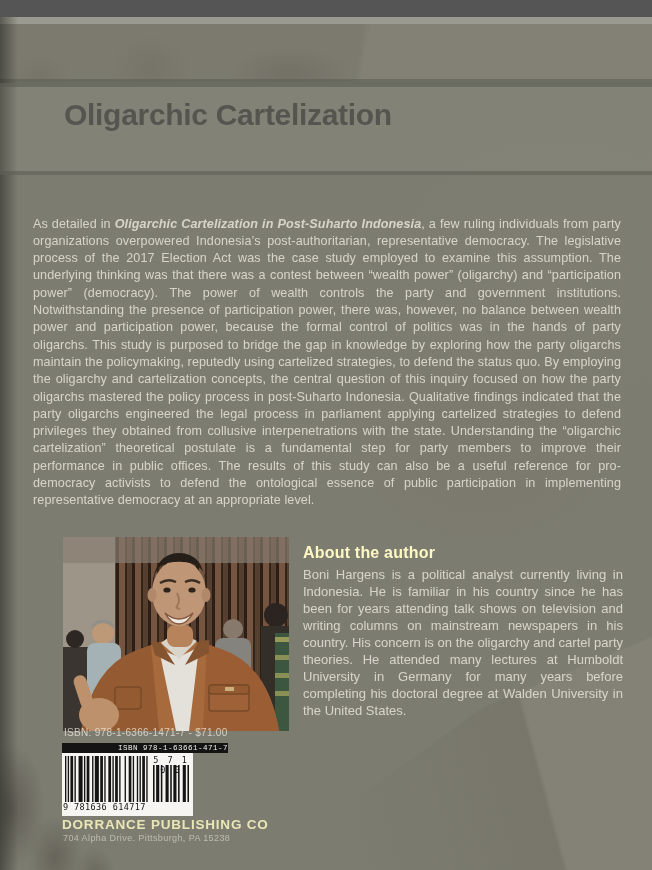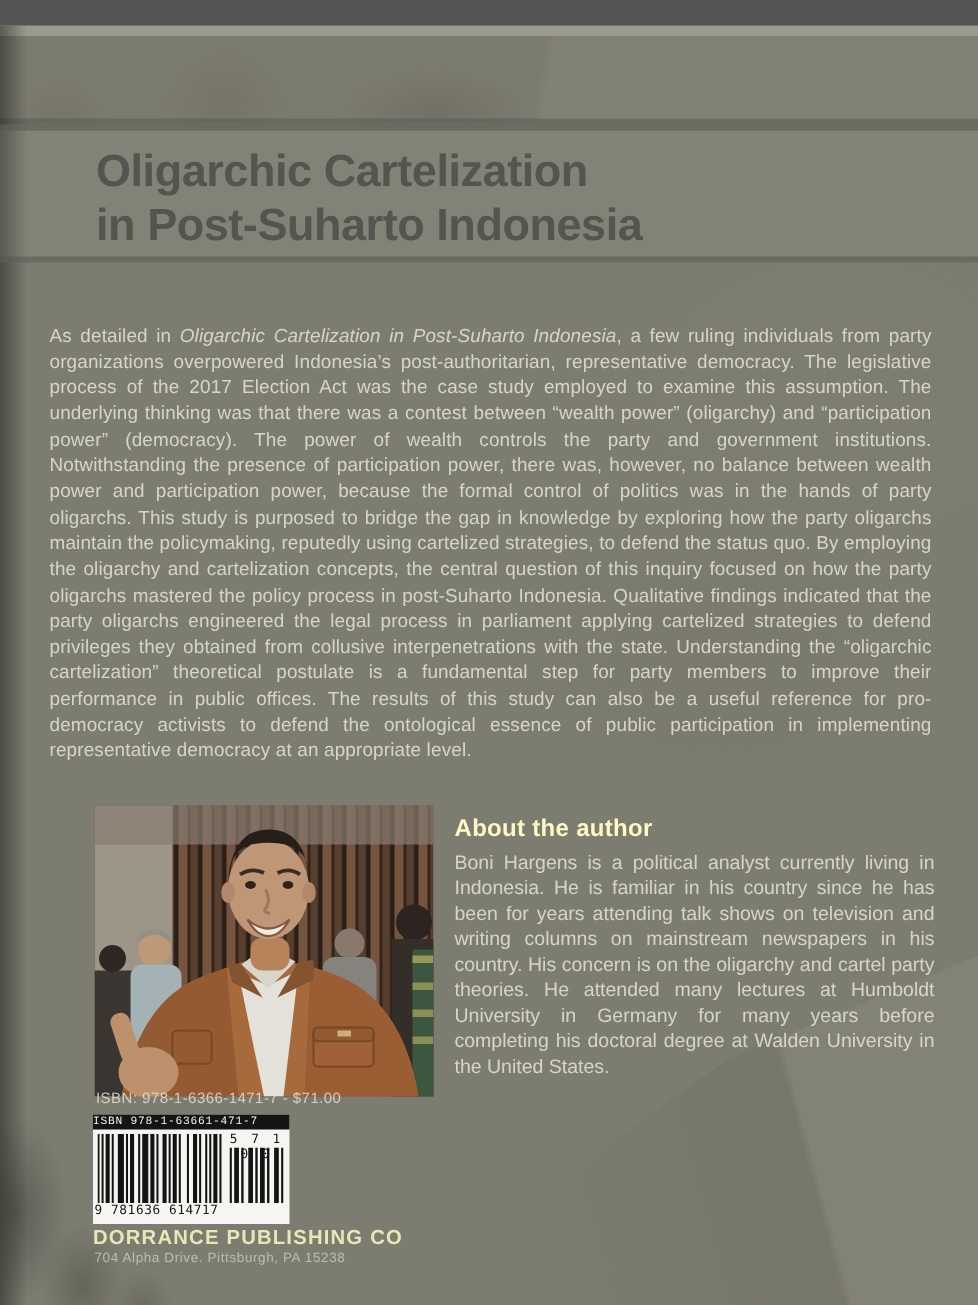--- a/index.html
+++ b/index.html
@@ -55,34 +55,34 @@
     position:absolute;left:64px;top:10px;
     font-size:30px;line-height:36px;font-weight:bold;
     letter-spacing:-.3px;color:#54554e;
   }
   
   .synopsis{
     position:absolute;left:33px;top:186px;width:588px;
     font-size:12.6px;line-height:17.3px;letter-spacing:.1px;
     text-align:justify;color:rgba(226,224,214,.88);
   }
-  .synopsis .booktitle{font-weight:normal;font-style:italic;}
+  .synopsis .booktitle{font-weight:bold;font-style:italic;}
   
   .photo-frame{position:absolute;left:63px;top:520px;width:226px;height:194px;background:#6b5a4b;}
   .photo-frame svg{display:block;}
   .about{position:absolute;left:303px;top:527px;width:320px;color:rgba(226,224,214,.88);}
   .about h3{margin:0 0 4px 0;font-size:16px;color:#fef9c3;letter-spacing:.2px;}
   .about p{margin:0;font-size:13px;line-height:17px;text-align:justify;}
   
   .isbn-line{position:absolute;left:64px;top:710px;font-size:10px;letter-spacing:.3px;color:rgba(234,232,222,.78);}
   .barcode{position:absolute;left:62px;top:726px;width:131px;height:73px;background:#f6f5f1;}
   .barcode-header{
     position:absolute;left:0;top:0;width:131px;height:10px;background:#141414;
     color:#f2f1ed;font-family:"Liberation Mono", monospace;font-size:7.5px;line-height:10px;
-    text-align:left;letter-spacing:.5px;white-space:nowrap;overflow:hidden;
+    text-align:right;letter-spacing:.5px;white-space:nowrap;overflow:hidden;padding-left:35px;
   }
   .barcode-main{position:absolute;left:3px;top:13px;width:84px;height:46px;}
   .barcode-number{
     position:absolute;left:1px;top:59px;width:90px;
     font-family:"DejaVu Sans Mono", monospace;font-size:8.5px;color:#141414;letter-spacing:.4px;white-space:nowrap;
   }
   .barcode-addon-digits{
     position:absolute;left:90px;top:12px;width:38px;text-align:center;
     font-family:"DejaVu Sans Mono", monospace;font-size:8.5px;color:#141414;letter-spacing:2px;
   }
@@ -99,21 +99,20 @@
   <div class="bg-upper-landscape"></div>
   <div class="bg-upper-line"></div>
   <div class="bg-mottle"></div>
   <div class="bg-mountain"></div>
   <div class="bg-trees"></div>
   <div class="bg-left-edge"></div>
 
   <div class="title-band">
     <div class="title">
       <div>Oligarchic Cartelization</div>
-      <div>in Post-Suharto Indonesia</div>
     </div>
   </div>
 
   <p class="synopsis"><span> As detailed in </span><span class="booktitle">Oligarchic Cartelization in Post-Suharto Indonesia</span><span>, a few ruling individuals from party organizations overpowered Indonesia’s post-authoritarian, representative democracy. The legislative process of the 2017 Election Act was the case study employed to examine this assumption. The underlying thinking was that there was a contest between “wealth power” (oligarchy) and “participation power” (democracy). The power of wealth controls the party and government institutions. Notwithstanding the presence of participation power, there was, however, no balance between wealth power and participation power, because the formal control of politics was in the hands of party oligarchs. This study is purposed to bridge the gap in knowledge by exploring how the party oligarchs maintain the policymaking, reputedly using cartelized strategies, to defend the status quo. By employing the oligarchy and cartelization concepts, the central question of this inquiry focused on how the party oligarchs mastered the policy process in post-Suharto Indonesia. Qualitative findings indicated that the party oligarchs engineered the legal process in parliament applying cartelized strategies to defend privileges they obtained from collusive interpenetrations with the state. Understanding the “oligarchic cartelization” theoretical postulate is a fundamental step for party members to improve their performance in public offices. The results of this study can also be a useful reference for pro-democracy activists to defend the ontological essence of public participation in implementing representative democracy at an appropriate level.</span></p>
 
   <div class="photo-frame">
     <svg width="226" height="194" viewBox="0 0 226 194" xmlns="http://www.w3.org/2000/svg">
       <defs>
         <pattern id="slats" width="16" height="194" patternUnits="userSpaceOnUse">
           <rect x="0" y="0" width="16" height="194" fill="#5a4030"></rect>

